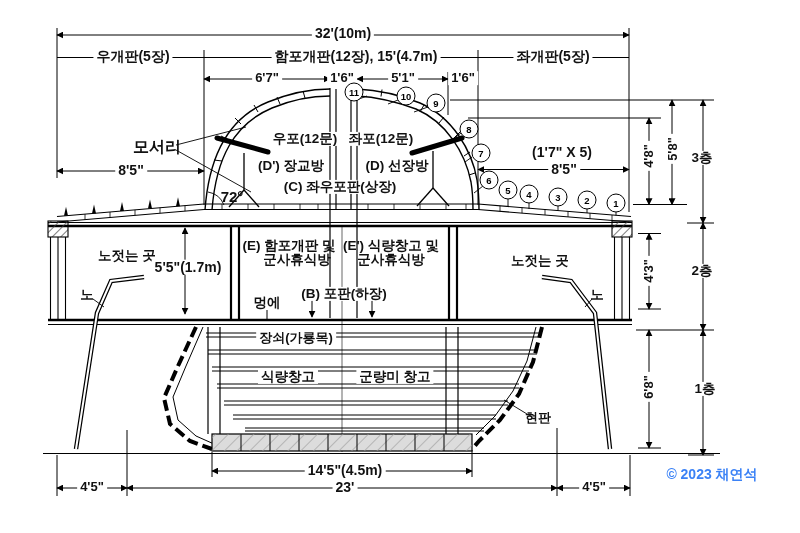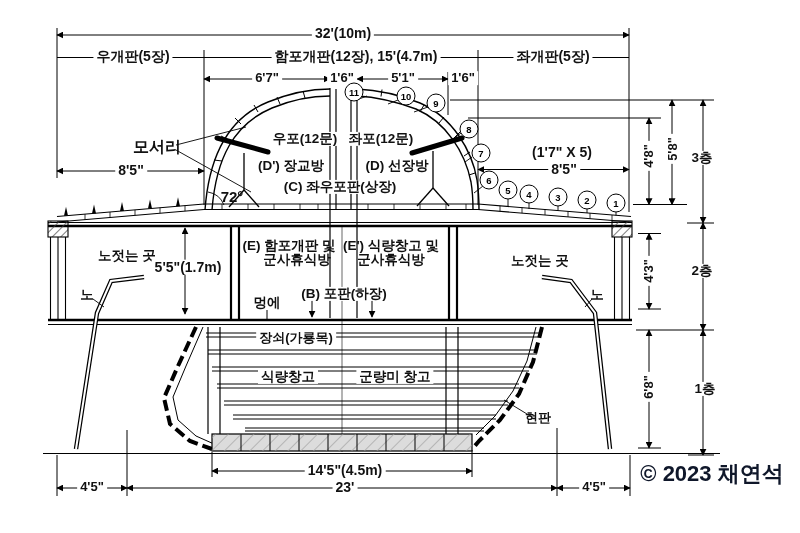--- a/index.html
+++ b/index.html
@@ -9,21 +9,21 @@
   .lbl{position:absolute;transform:translate(-50%,-50%);font-weight:bold;font-size:13px;
        color:#111;white-space:nowrap;line-height:1.05;text-align:center;}
   .bg{background:#fff;padding:0 3px;}
   .big{font-size:14px;}
   .med{font-size:13.5px;}
   .sm{font-size:15px;text-align:center;}
   .rot{transform:translate(-50%,-50%) rotate(-90deg);}
   .circ{position:absolute;transform:translate(-50%,-50%);width:17px;height:17px;
         border:1.6px solid #000;border-radius:50%;background:#fff;display:flex;
         align-items:center;justify-content:center;font-weight:bold;font-size:9.5px;color:#000;}
-  .cpy{font-size:22px;font-weight:600;color:#0f172a;}
+  .cpy{font-size:14px;font-weight:600;color:#3b82f6;}
 </style>
 </head>
 <body>
 
 <div id="stage">
 
 <svg id="drawing" width="800" height="533" viewBox="0 0 800 533">
   <defs>
     <marker id="ar" viewBox="0 0 10 10" refX="9" refY="5" markerWidth="7" markerHeight="7" orient="auto-start-reverse">
       <path d="M0,0 L10,5 L0,10 z" fill="#000"></path>

